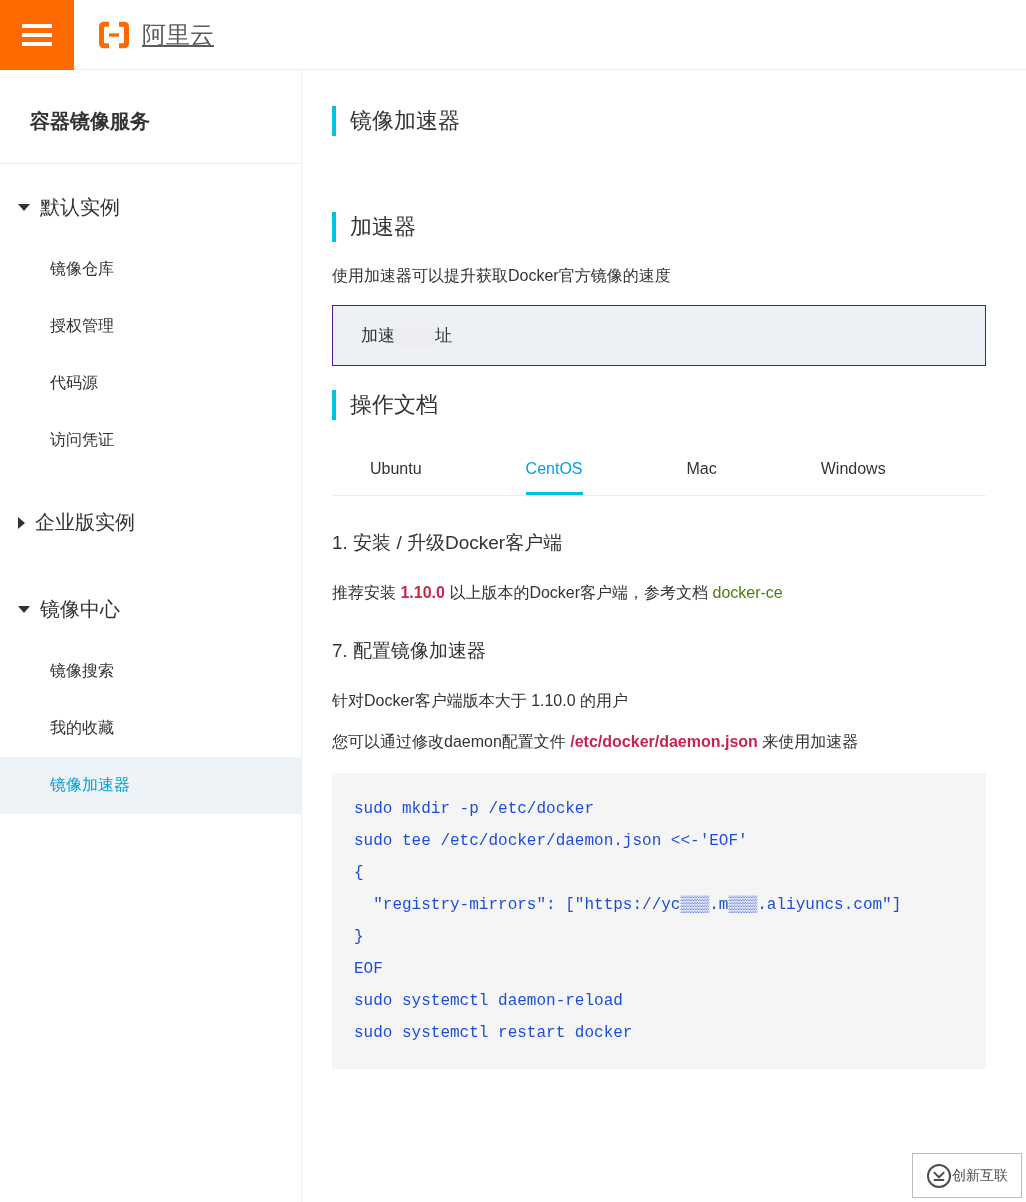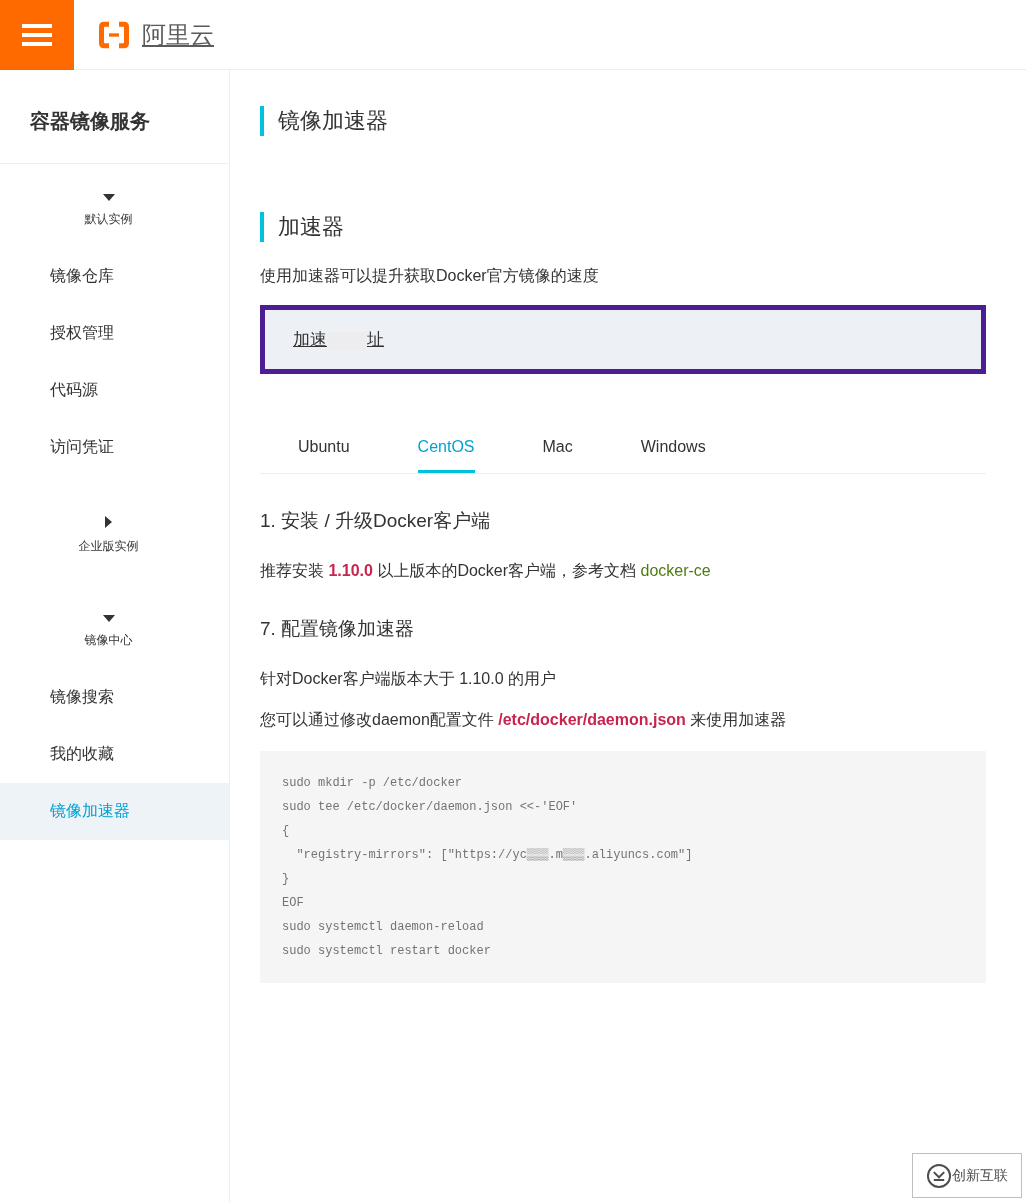--- a/index.html
+++ b/index.html
@@ -34,35 +34,34 @@
     .logo-mark {
       width: 40px; height: 40px;
       display:flex;align-items:center;justify-content:center;
     }
     .logo-text {
       font-size: 24px; color: #5b5b5b; font-weight: 500; text-decoration: underline;
     }
     
     .layout { display: flex; min-height: calc(100vh - 70px); }
     .sidebar {
-      width: 230px;
+      width: 302px;
       border-right: 1px solid #eee;
       padding-top: 38px;
     }
     .sidebar-title {
       padding: 0 30px 28px 30px;
       font-size: 20px; font-weight: 600; color: #333;
     }
     .nav-group { border-top: 1px solid #eee; padding: 10px 0; }
     .nav-group-head {
       display: flex; align-items: center; gap: 10px;
       padding: 20px 30px 20px 18px;
-      font-size: 12px; color: #333;
-      cursor: pointer;
-      flex-direction: column;
+      font-size: 20px; color: #333;
+      cursor: pointer;
     }
     .caret { width: 0; height: 0; display: inline-block; }
     .caret.down {
       border-left: 6px solid transparent;
       border-right: 6px solid transparent;
       border-top: 7px solid #333;
     }
     .caret.right {
       border-top: 6px solid transparent;
       border-bottom: 6px solid transparent;
@@ -81,43 +80,42 @@
     .main { flex: 1; padding: 36px 40px 40px 30px; position: relative; }
     .section-heading {
       border-left: 4px solid #00c1de;
       padding-left: 14px;
       font-size: 22px; color: #333; font-weight: 500;
       margin-bottom: 36px;
     }
     .section-heading.tight { margin-bottom: 24px; }
     .desc { font-size: 16px; color: #333; margin: 14px 0 18px; }
     .addr-box {
-      border: 5px solid #4c1d95;
+      border: 1px solid #4c1d95;
       background: #fff;
-      margin-bottom: 48px;
-      text-decoration: underline;
+      margin-bottom: 24px;
     }
     .addr-head {
       background: #edf0f4;
       padding: 18px 28px;
       font-size: 17px; color: #333; font-weight: 500;
     }
     .addr-row {
       display: flex; align-items: center; justify-content: space-between;
       padding: 20px 36px;
       font-size: 16px;
     }
     .addr-url { color: #333; position: relative; }
     .addr-head .redact {
       display:inline-block; width:40px; height:18px; background:#ededef; vertical-align:middle;
       border-radius:3px;
     }
     .copy { color: #00a2d4; cursor: pointer; }
     .tabs {
-      display: flex; gap: 68px;
+      display: flex; gap: 104px;
       padding: 16px 10px 0 38px;
       border-bottom: 1px solid #eee;
       margin-bottom: 34px;
     }
     .tab {
       padding-bottom: 14px;
       font-size: 16px; color: #333;
       cursor: pointer;
       border-bottom: 3px solid transparent;
     }
@@ -126,21 +124,21 @@
       font-size: 19px; color: #333; font-weight: 500;
       margin: 30px 0 22px;
     }
     .para { font-size: 16px; color: #333; line-height: 1.9; margin-bottom: 10px; }
     .para .red { color: #c7254e; font-weight: bold; }
     .para .link { color: #4d7c0f; }
     .codebox {
       background: #f5f5f5;
       padding: 20px 22px;
       font-family: "Courier New", Consolas, monospace;
-      font-size: 12px; color: #737373;
+      font-size: 16px; color: #1d4ed8;
       line-height: 2.0;
       white-space: pre;
       overflow-x: auto;
       margin-top: 16px;
     }
     .watermark {
       position: fixed; right: 4px; bottom: 4px;
       width: 110px; height: 45px;
       background: #fff;
       border: 1px solid #bbb;
@@ -213,20 +211,21 @@
 
     <div class="section-heading tight">加速器</div>
     <div class="desc">使用加速器可以提升获取Docker官方镜像的速度</div>
 
     <div class="addr-box">
       <div class="addr-head">
         <span>加速</span><span class="redact"></span><span>址</span>
       </div>
     </div>
 
+    <div class="section-heading tight">操作文档</div>
 
     <div class="tabs">
       <div class="tab">Ubuntu</div>
       <div class="tab active">CentOS</div>
       <div class="tab">Mac</div>
       <div class="tab">Windows</div>
     </div>
 
     <div class="h3">1. 安装 / 升级Docker客户端</div>
     <div class="para">

